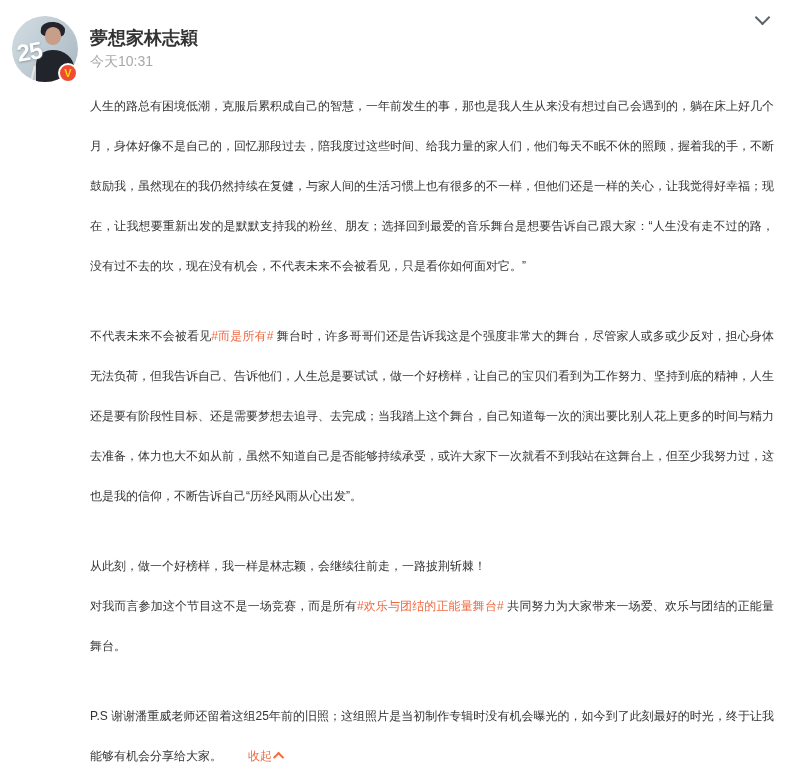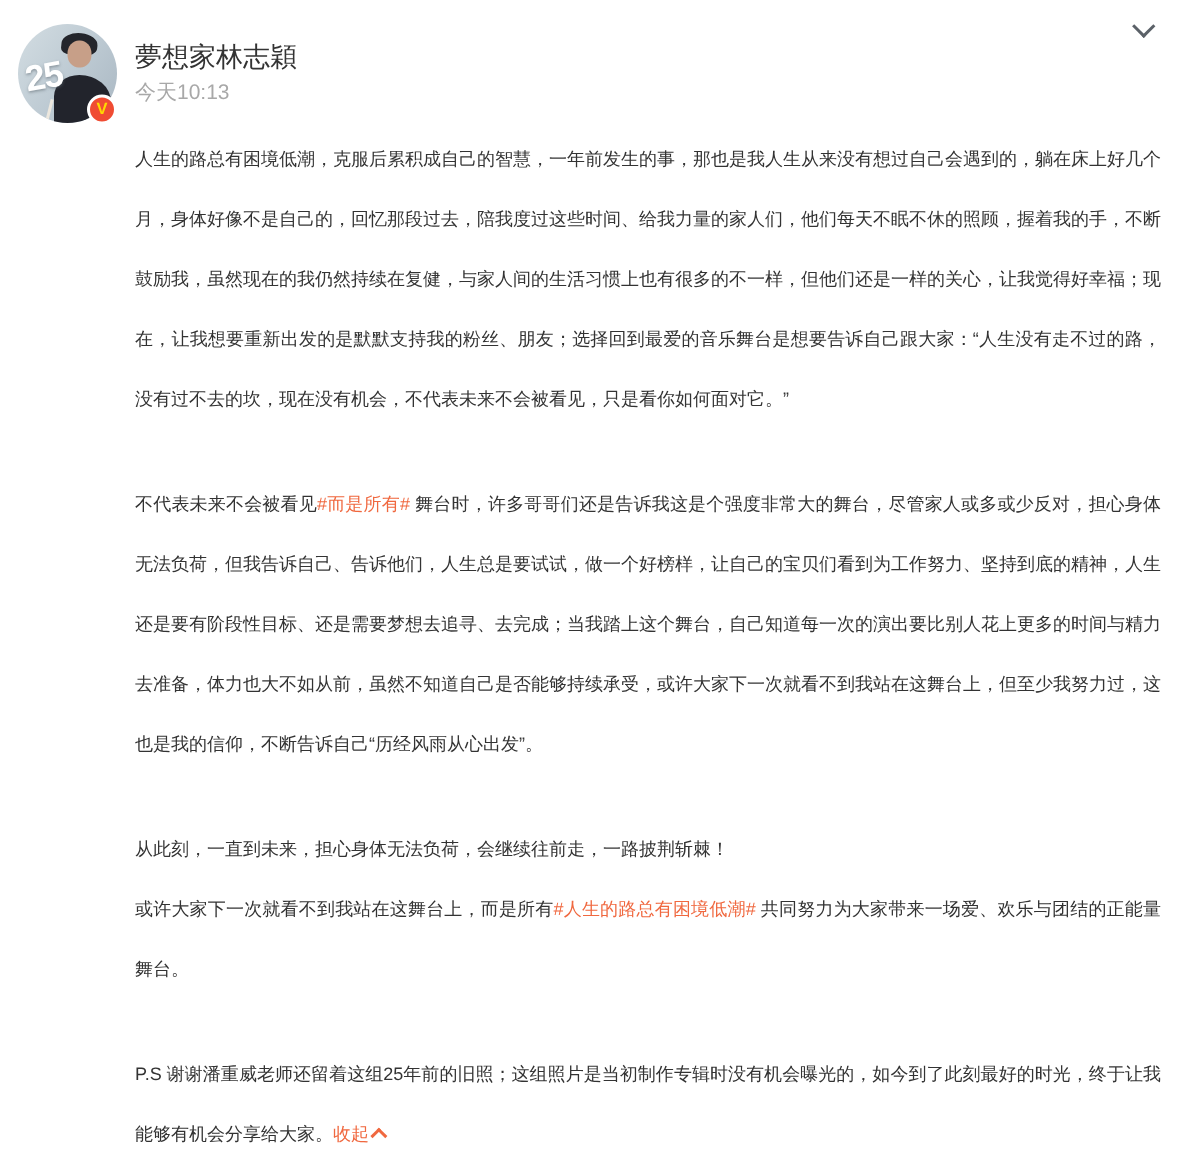--- a/index.html
+++ b/index.html
@@ -24,37 +24,37 @@
     background: #ece7de; transform: rotate(14deg); }
   .av-25 { position: absolute; left: 5px; top: 22px; color: #ffffff;
     font-size: 24px; font-weight: 800; letter-spacing: -1px;
     transform: rotate(-10deg); text-shadow: 0 1px 2px rgba(90,100,110,.55); }
   .badge {
     position: absolute; right: 0px; bottom: -1px; width: 20px; height: 20px;
     background: var(--badge_bg, #f04c33); border: 2px solid #fff; border-radius: 50%;
     color: var(--badge_v, #ffd900); font-size: 11px; font-weight: 700;
     display: flex; align-items: center; justify-content: center;
   }
-  .name { position: absolute; left: 90px; top: 26px; font-size: 18px; font-weight: 400;
+  .name { position: absolute; left: 90px; top: 26px; font-size: 18px; font-weight: 700;
     color: var(--username, #333); cursor: pointer; }
   .time { position: absolute; left: 90px; top: 53px; font-size: 14px;
     color: var(--timestamp, #a8a8a8); }
   .chev-down {
     position: absolute; right: 18px; top: 12px; width: 11px; height: 11px; cursor: pointer;
     border-right: 2px solid var(--chevron, #5b6168); border-bottom: 2px solid var(--chevron, #5b6168);
     transform: rotate(45deg);
   }
 
   
   .content { margin-left: 90px; width: 684px; }
   .post-par { font-size: 12px; line-height: 40px; color: var(--text, #333);
     text-align: justify; word-break: break-all; }
   .post-par.gap { margin-top: 30px; }
   .hashtag { color: var(--link, #f0683f); cursor: pointer; }
-  .collapse-link { color: var(--link, #f0683f); cursor: pointer; margin-left: 0; white-space: nowrap; }
+  .collapse-link { color: var(--link, #f0683f); cursor: pointer; margin-left: 26px; white-space: nowrap; }
   .caret-up { display: inline-block; width: 8px; height: 8px; margin-left: 4px;
     border-left: 2px solid var(--link, #f0683f); border-top: 2px solid var(--link, #f0683f);
     transform: rotate(45deg) translateY(2px); }
 
   
   .thumbs { margin: 20px 0 0 5px; display: flex; gap: 10px; }
   .thumb { width: 160px; height: 120px; cursor: pointer;
     background: linear-gradient(to bottom, #101010 0%, #2b2b2b 3px, #4a4a4a 8px, #777 16px, #999 40px); }
   .thumb:nth-child(2) { background: linear-gradient(to bottom, #161616 0%, #242424 3px, #515151 8px, #7d7d7d 16px, #a0a0a0 40px); }
   .thumb:nth-child(3) { background: linear-gradient(to bottom, #0c0c0c 0%, #2e2e2e 3px, #454545 8px, #6f6f6f 16px, #959595 40px); }
@@ -67,30 +67,30 @@
     <div class="av-clip">
       <div class="av-hair"></div>
       <div class="av-head"></div>
       <div class="av-suit"></div>
       <div class="av-stick"></div>
       <span class="av-25">25</span>
     </div>
     <span class="badge">V</span>
   </div>
   <div class="name">夢想家林志穎</div>
-  <div class="time">今天10:13</div>
+  <div class="time">今天10:31</div>
   <span class="chev-down"></span>
 </div>
 
 <div class="content">
   <div>
       <p class="post-par"><span>人生的路总有困境低潮，克服后累积成自己的智慧，一年前发生的事，那也是我人生从来没有想过自己会遇到的，躺在床上好几个月，身体好像不是自己的，回忆那段过去，陪我度过这些时间、给我力量的家人们，他们每天不眠不休的照顾，握着我的手，不断鼓励我，虽然现在的我仍然持续在复健，与家人间的生活习惯上也有很多的不一样，但他们还是一样的关心，让我觉得好幸福；现在，让我想要重新出发的是默默支持我的粉丝、朋友；选择回到最爱的音乐舞台是想要告诉自己跟大家：“人生没有走不过的路，没有过不去的坎，现在没有机会，不代表未来不会被看见，只是看你如何面对它。”</span></p>
       <p class="post-par gap"><span>不代表未来不会被看见</span><span class="hashtag">#而是所有#</span><span> 舞台时，许多哥哥们还是告诉我这是个强度非常大的舞台，尽管家人或多或少反对，担心身体无法负荷，但我告诉自己、告诉他们，人生总是要试试，做一个好榜样，让自己的宝贝们看到为工作努力、坚持到底的精神，人生还是要有阶段性目标、还是需要梦想去追寻、去完成；当我踏上这个舞台，自己知道每一次的演出要比别人花上更多的时间与精力去准备，体力也大不如从前，虽然不知道自己是否能够持续承受，或许大家下一次就看不到我站在这舞台上，但至少我努力过，这也是我的信仰，不断告诉自己“历经风雨从心出发”。</span></p>
-      <p class="post-par gap"><span>从此刻，一直到未来，担心身体无法负荷，会继续往前走，一路披荆斩棘！</span></p>
-      <p class="post-par"><span>或许大家下一次就看不到我站在这舞台上，而是所有</span><span class="hashtag">#人生的路总有困境低潮#</span><span> 共同努力为大家带来一场爱、欢乐与团结的正能量舞台。</span></p>
+      <p class="post-par gap"><span>从此刻，做一个好榜样，我一样是林志颖，会继续往前走，一路披荆斩棘！</span></p>
+      <p class="post-par"><span>对我而言参加这个节目这不是一场竞赛，而是所有</span><span class="hashtag">#欢乐与团结的正能量舞台#</span><span> 共同努力为大家带来一场爱、欢乐与团结的正能量舞台。</span></p>
       <p class="post-par gap"><span>P.S 谢谢潘重威老师还留着这组25年前的旧照；这组照片是当初制作专辑时没有机会曝光的，如今到了此刻最好的时光，终于让我能够有机会分享给大家。</span><span class="collapse-link">收起<i class="caret-up"></i></span></p>
     </div>
   <div class="thumbs">
       <div class="thumb"></div>
       <div class="thumb"></div>
       <div class="thumb"></div>
     </div>
 </div>
 
 </body></html>

